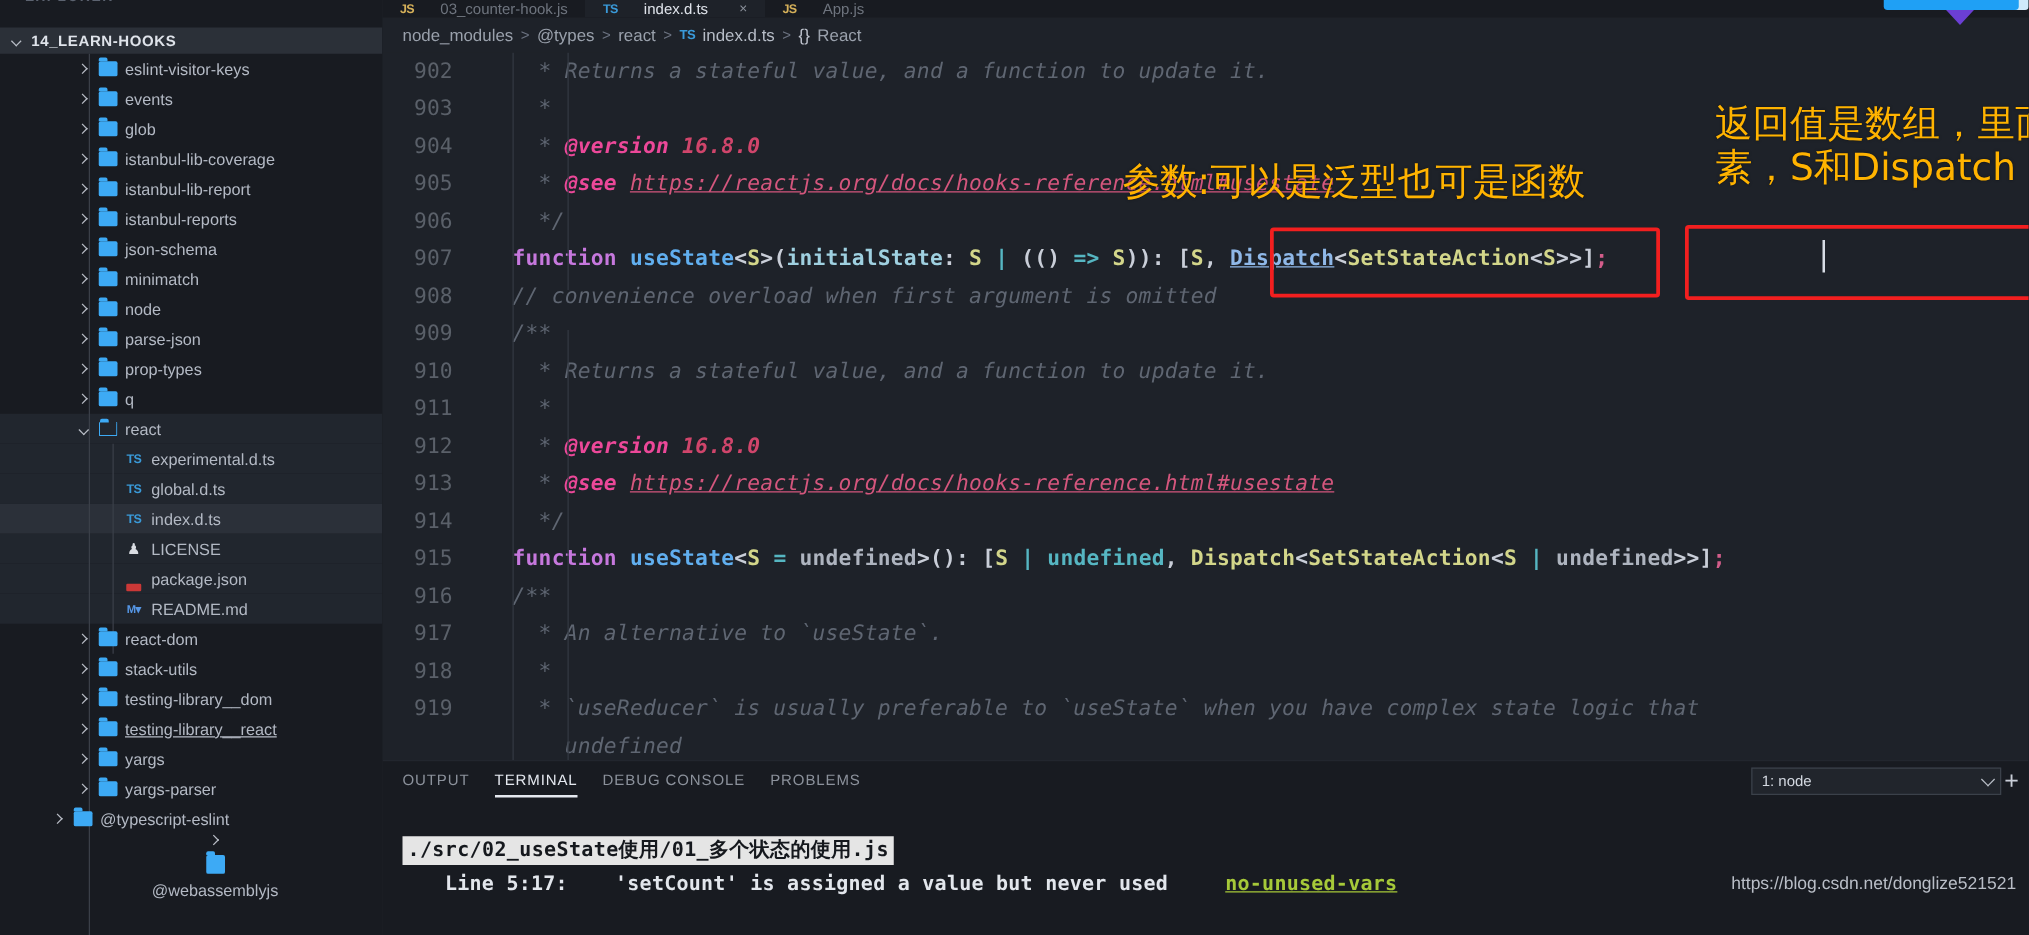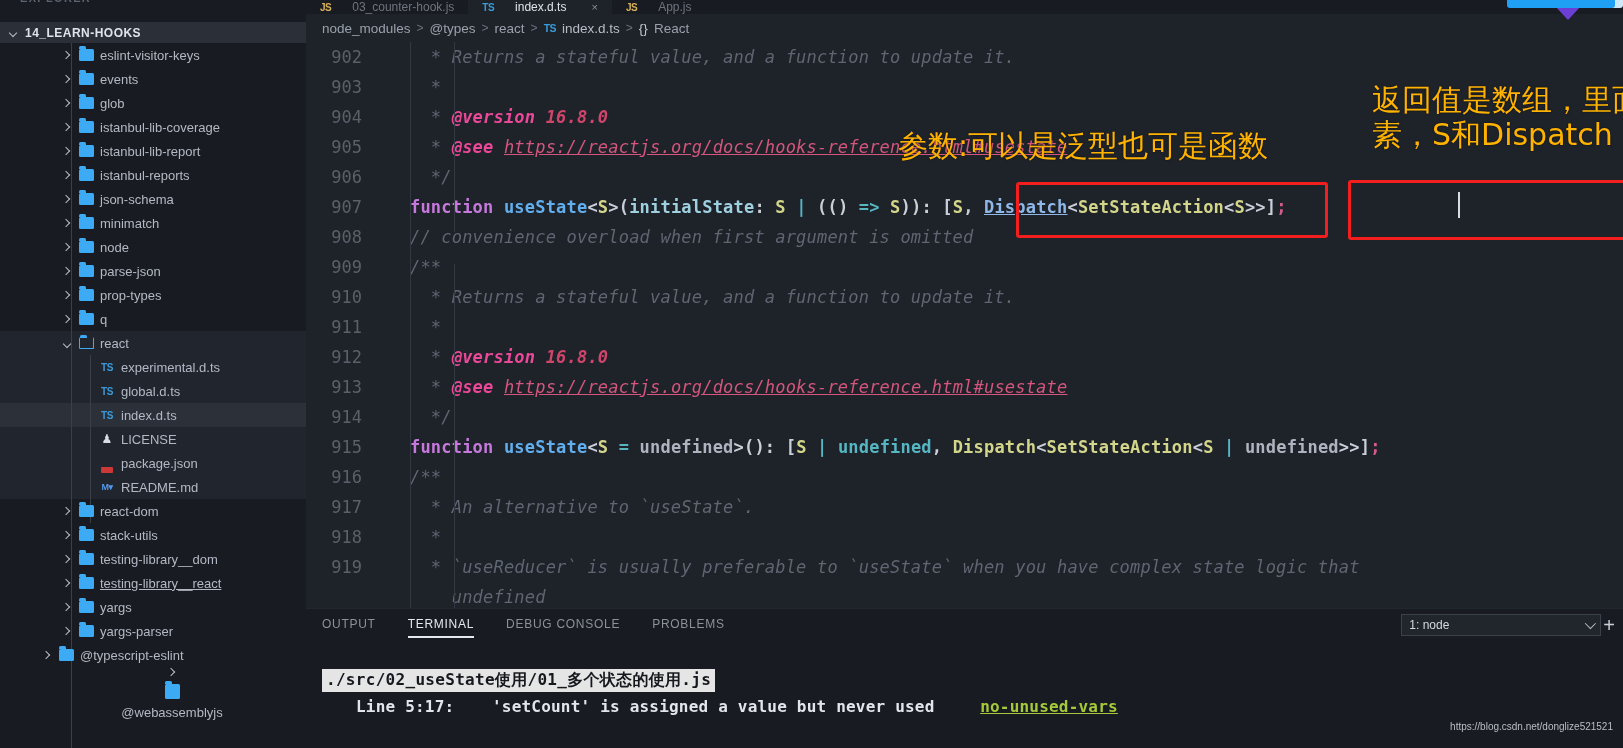--- a/index.html
+++ b/index.html
@@ -140,21 +140,21 @@
   .caret {
     position:absolute; width:2px; background:#d8dde5;
   }
 
   
   #panel {
     position:absolute; left:0; right:0; bottom:0; height:140px;
     background:#181b21; border-top:1px solid #22262e;
   }
   #panel-tabs {
-    height:34px; display:flex; align-items:center; gap:32px;
+    height:34px; display:flex; align-items:center; gap:20px;
     padding-left:16px; position:relative;
   }
   .ptab {
     font-size:12px; letter-spacing:.06em; color:#8b919b; position:relative;
     padding-bottom:5px; white-space:nowrap;
   }
   .ptab.active { color:#e4e8ef; }
   .ptab.active::after{
     content:""; position:absolute; left:0; right:0; bottom:-2px; height:2px; background:#e4e8ef;
   }
@@ -180,22 +180,22 @@
   }
   .term-path {
     display:inline-block; background:#e5e5e5; color:#15181d;
     padding:1px 4px; font-weight:700; letter-spacing:.3px;
   }
   .term-line2 { margin-top:5px; padding-left:34px; color:#e2e6ec; font-weight:700; letter-spacing:.2px;}
   .term-rule { color:#a6c939; text-decoration:underline; font-weight:700; }
 
   
   #watermark {
-    position:absolute; right:10px; bottom:16px;
-    font-size:10px; color:#b9bec7; font-family:"Liberation Sans", sans-serif;
+    position:absolute; right:10px; bottom:34px;
+    font-size:14px; color:#b9bec7; font-family:"Liberation Sans", sans-serif;
     z-index:40;
   }
 
   
   #tr-widget {
     position:absolute; right:8px; top:-14px; width:108px; height:22px;
     background:#1fa0f5; border-radius:3px; z-index:30;
     display:flex; align-items:center; justify-content:center;
   }
   #tr-widget-2 {

